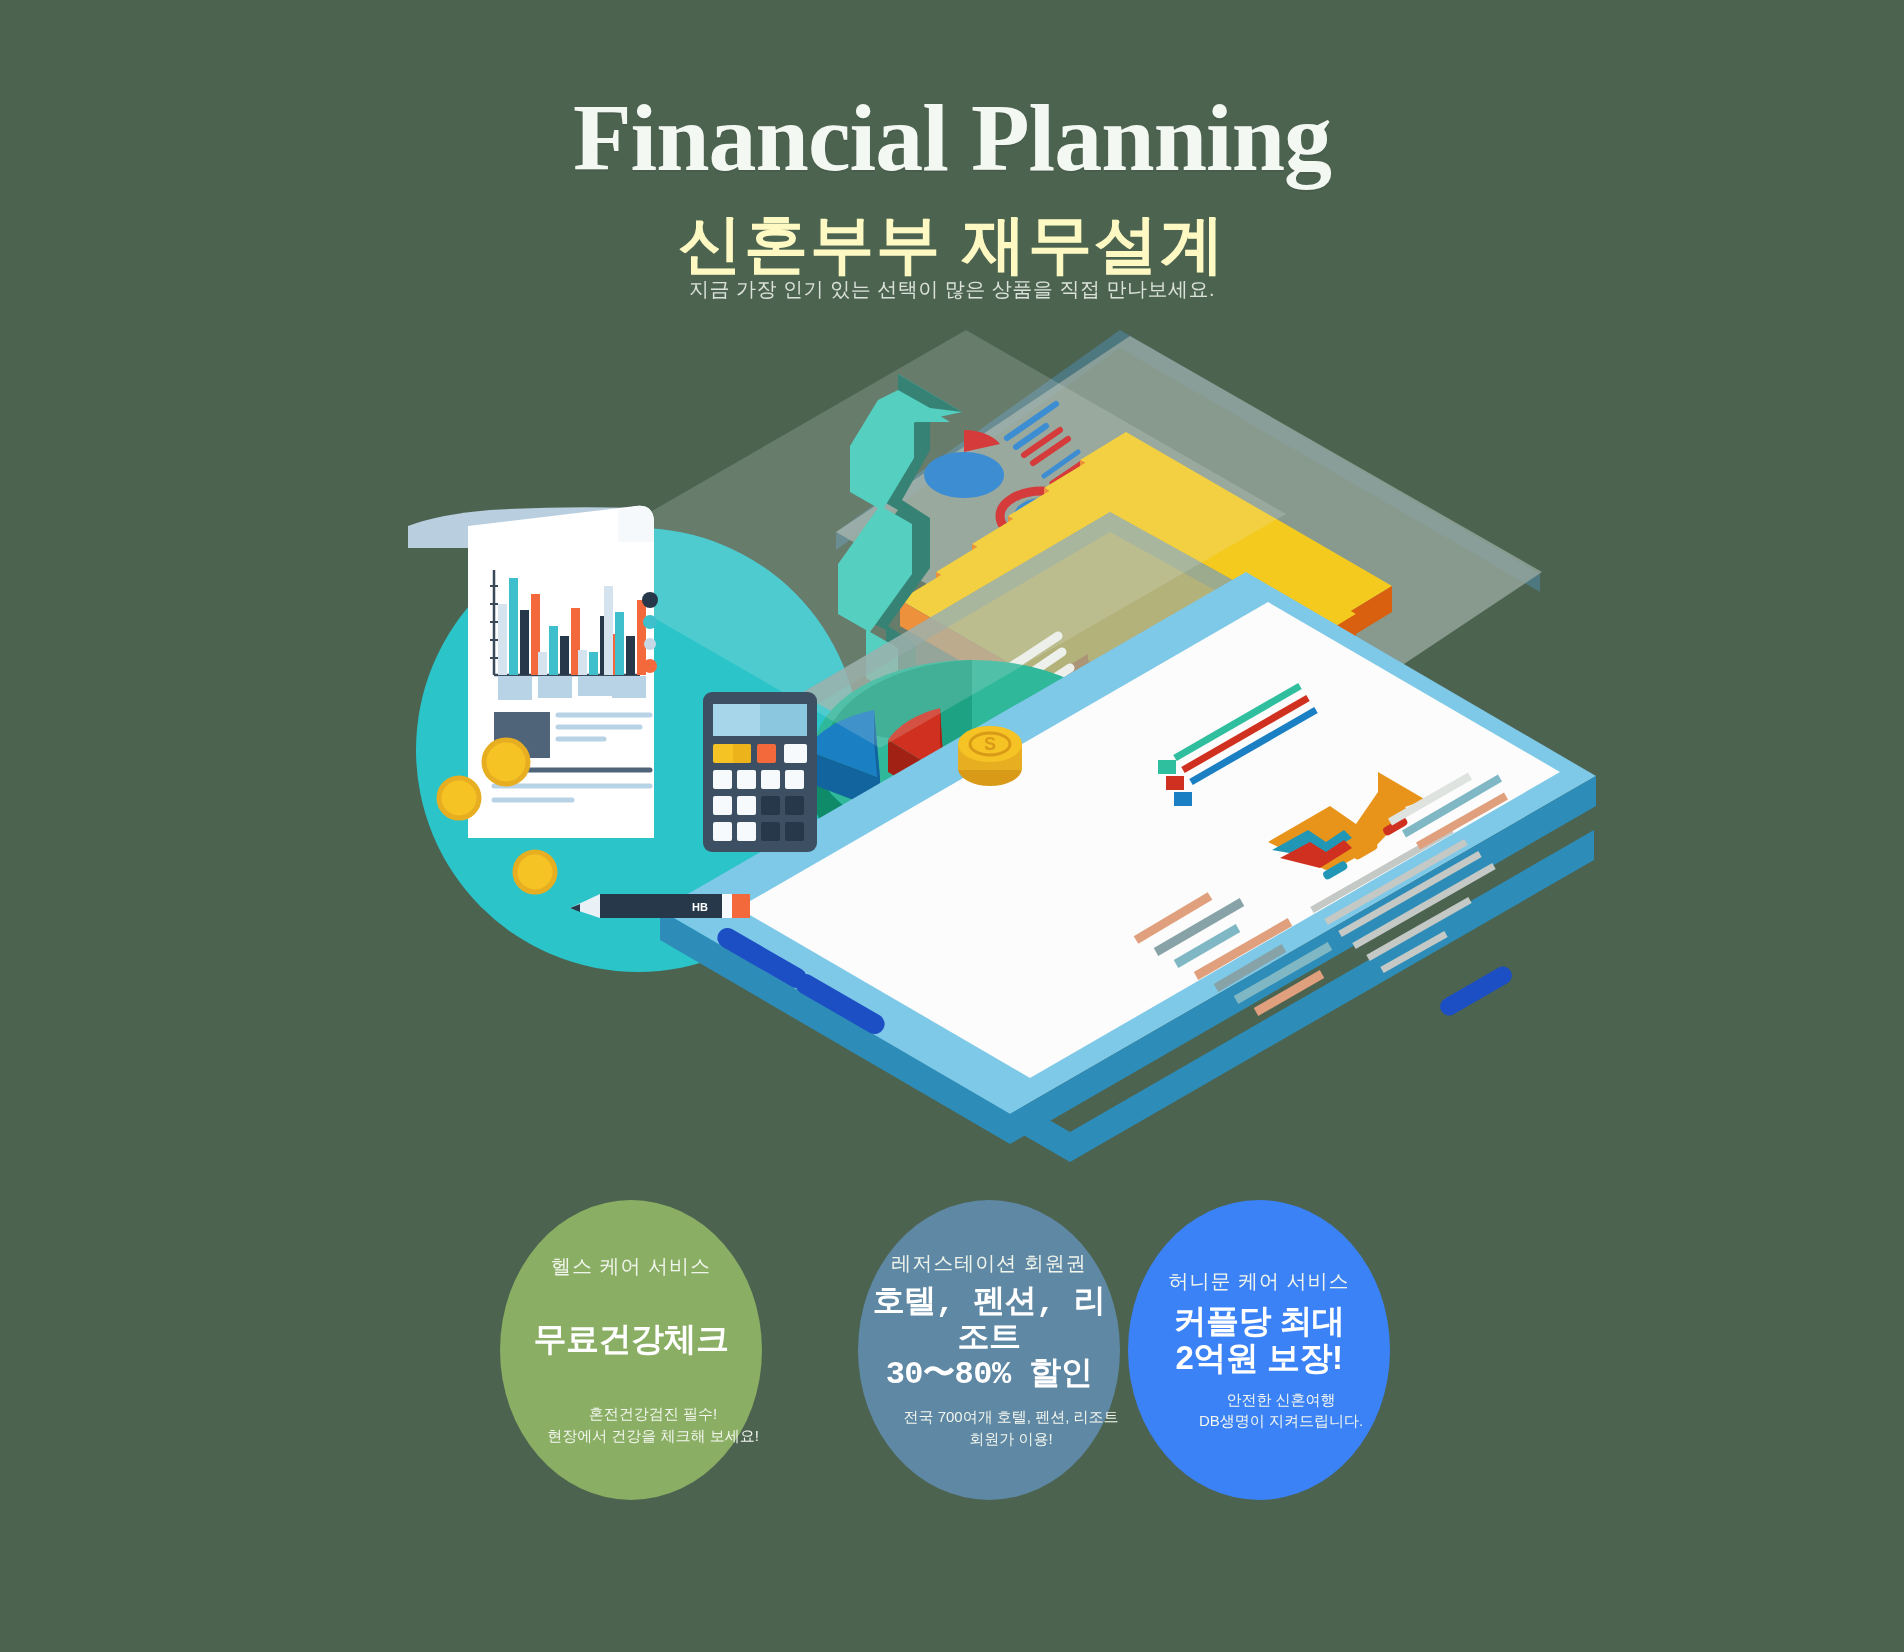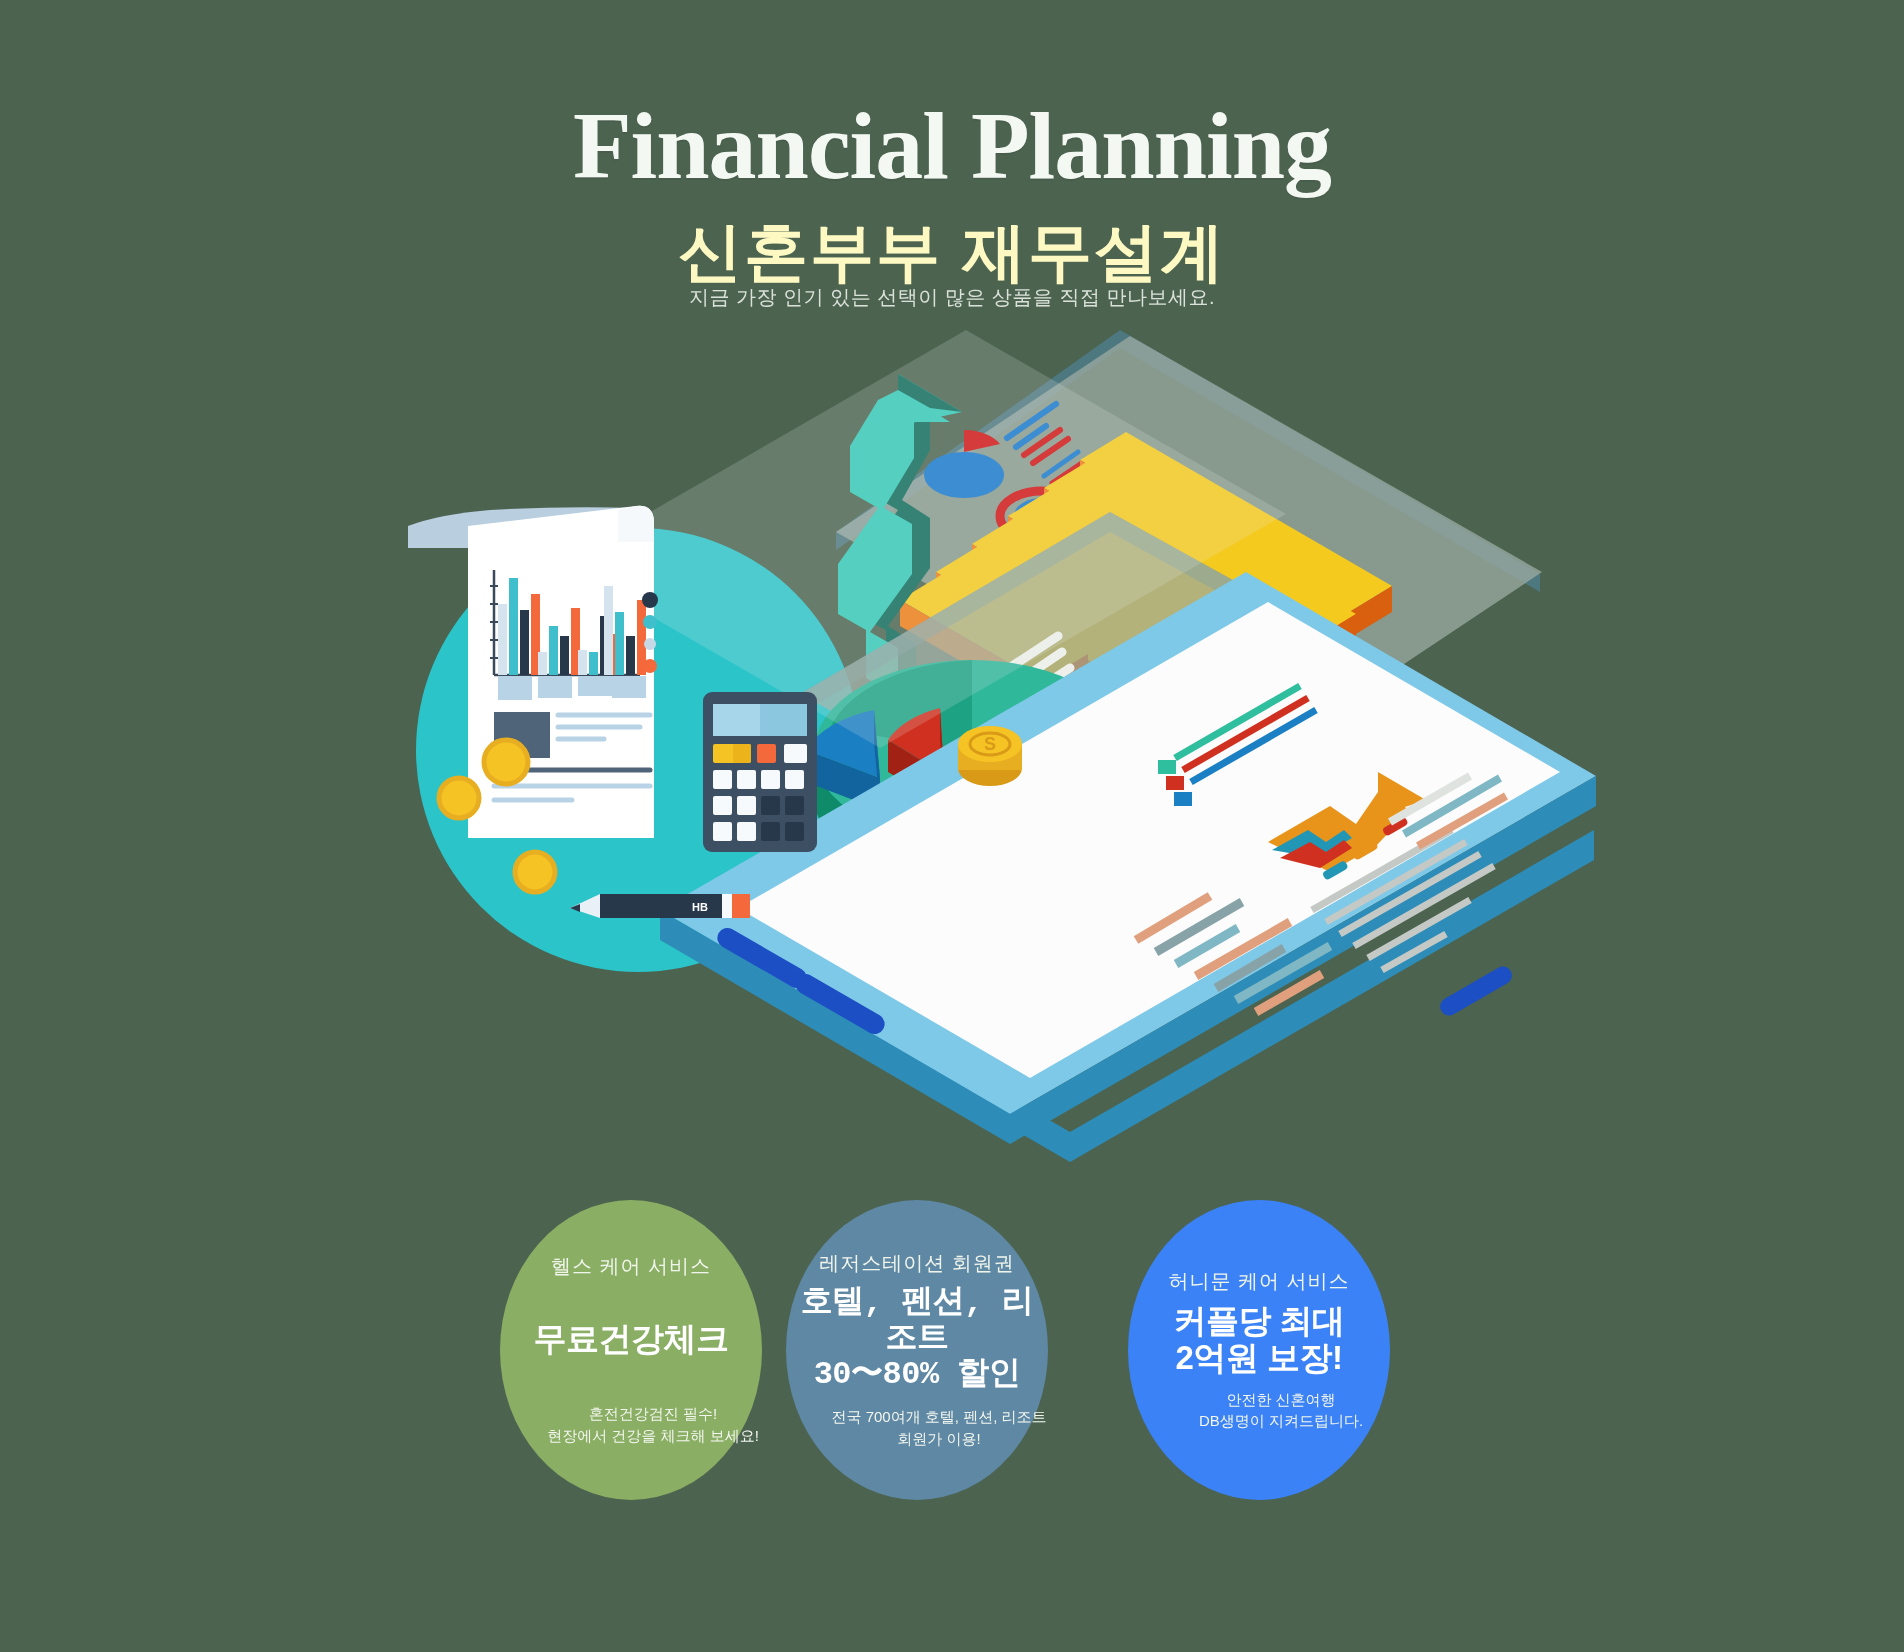--- a/index.html
+++ b/index.html
@@ -5,21 +5,21 @@
   html,body{margin:0;padding:0;}
   body{
     width:1904px;height:1652px;overflow:hidden;
     background:#4c6350;
     font-family:"Liberation Sans","DejaVu Sans",sans-serif;
     position:relative;
   }
   #stage{position:relative;width:1904px;height:1652px;}
 
   
-  .header{position:absolute;top:12px;left:0;width:1904px;text-align:center;}
+  .header{position:absolute;top:4px;left:0;width:1904px;text-align:center;}
   .hdr-en{
     font-family:"Liberation Serif","DejaVu Serif",serif;
     font-weight:700;color:#f4f8f2;
     font-size:96px;letter-spacing:-1px;line-height:1;
     margin-top:86px;
     text-shadow:0 2px 0 rgba(0,0,0,.05);
   }
   .hdr-ko{
     color:#fef9c3;font-weight:700;
     font-size:64px;letter-spacing:2px;line-height:1;
@@ -36,21 +36,21 @@
 
   
   .circles{position:absolute;top:1200px;left:0;width:1904px;height:300px;}
   .circ{
     position:absolute;top:0;
     width:262px;height:300px;border-radius:50%;
     display:flex;flex-direction:column;align-items:center;justify-content:center;
     text-align:center;color:#ffffff;
   }
   .circ.c0{left:500px;background:#8aae63;gap:33px;}
-  .circ.c1{left:786px;background:#5f88a4;align-items:center;}
+  .circ.c1{left:858px;background:#5f88a4;align-items:center;}
   .circ.c2{left:1128px;background:#3b82f6;}
   .circ .kicker{font-size:20px;font-weight:400;letter-spacing:1px;margin-bottom:8px;color:#f0f5ec;}
   .circ .headline{font-size:33px;font-weight:700;line-height:1.12;letter-spacing:-.5px;}
   .circ .headline .l2{display:block;}
   .circ .desc{font-size:15px;font-weight:400;line-height:1.45;margin-top:12px;color:#f2f6ee;margin-left:44px;}
   .circ .desc .l2{display:block;}
   .circ.c1 .headline{font-size:32px;font-family:Liberation Mono, monospace;}
   .circ.c1 .desc{margin-top:14px;}
 </style>
 </head>

